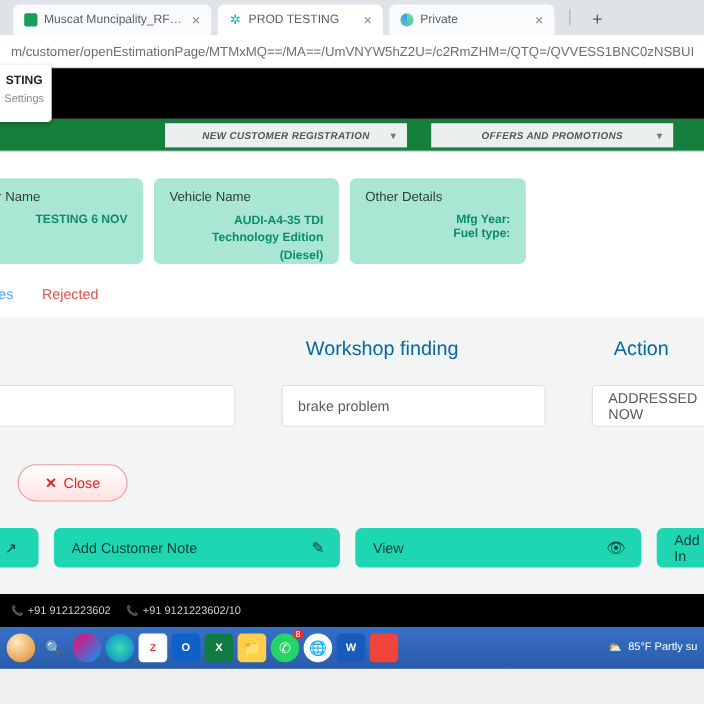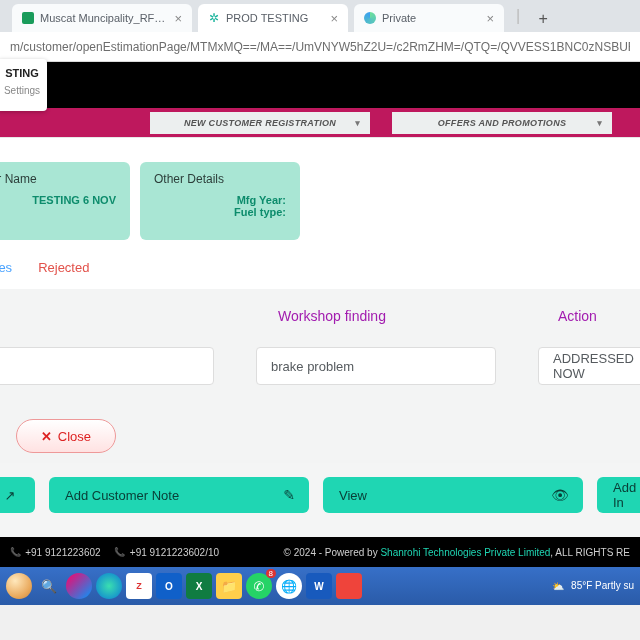--- a/index.html
+++ b/index.html
@@ -21,21 +21,21 @@
   .addr-bar{height:30px;background:#ffffff;border-bottom:1px solid #d9d9d9;display:flex;align-items:center;padding:0 10px;font-size:12px;color:#6d6d6d}
   .addr-bar .url{white-space:nowrap;overflow:hidden}
 
   
   .blackbar{height:46px;background:#000;position:relative}
   .badge{position:absolute;left:-3px;top:-3px;width:50px;height:52px;background:#fff;border-radius:4px;box-shadow:0 1px 4px rgba(0,0,0,.25)}
   .badge .t1{font-size:11px;font-weight:bold;color:#222;text-align:center;padding-top:8px}
   .badge .t2{font-size:10px;color:#888;text-align:center;padding-top:6px}
 
   
-  .pillrow{height:30px;display:flex;align-items:center;gap:22px;padding-left:150px;background:#be185d;border-bottom:1px solid #e7e7e7}
+  .pillrow{height:30px;display:flex;align-items:center;gap:22px;padding-left:150px;background:#15803d;border-bottom:1px solid #e7e7e7}
   .pill{flex:0 0 220px;height:22px;background:#ecefef;color:#555;font-size:9px;font-style:italic;letter-spacing:.3px;display:flex;align-items:center;justify-content:center;position:relative;font-weight:bold}
   .pill::after{content:"▾";position:absolute;right:10px;font-style:normal;font-size:9px;color:#777}
 
   
   .cardwrap{background:#fff;padding:24px 0 20px 0}
   .cards{display:flex;gap:10px;margin-left:-30px}
   .card{background:#a9e6d4;border-radius:6px;padding:10px 14px;height:78px;display:flex;flex-direction:column;justify-content:flex-start}
   .card .h{font-size:12px;color:#2c3e3a;margin-bottom:8px}
   .card .v{font-size:11px;color:#0d8c6c;text-align:right;font-weight:600}
   .card .vl{font-size:11px;color:#0d8c6c;font-weight:600}
@@ -48,21 +48,21 @@
   .c4row{display:flex;justify-content:flex-end;font-size:11px;color:#0d8c6c;font-weight:600}
 
   
   .tabs2{background:#fff;padding:0 14px 14px 14px;display:flex;gap:26px;font-size:13px;margin-left:-25px}
   .tabs2 .t{color:#4aa3ff}
   .tabs2 .t.rej{color:#e2514a}
 
   
   .formarea{background:#f3f4f4;padding:18px 16px 8px 16px}
   .labelsrow{display:flex}
-  .labelsrow .lab{font-size:14px;color:#a21caf}
+  .labelsrow .lab{font-size:18px;color:#0369a1}
   .col-left{flex:0 0 262px}
   .col-mid{flex:0 0 280px}
   .col-right{flex:1}
   .inputsrow{display:flex;margin-top:22px}
   .inp{height:38px;background:#fff;border:1px solid #ddd;border-radius:4px;font-size:13px;color:#565b5f;display:flex;align-items:center;padding:0 14px}
   .inp.first{flex:0 0 218px;margin-left:-20px;margin-right:42px}
   .inp.mid{flex:0 0 240px;margin-right:42px}
   .inp.right{flex:1;margin-right:-4px}
 
   
@@ -135,20 +135,25 @@
     <span>OFFERS AND PROMOTIONS</span>
   </div>
 </div>
 
 <div class="cardwrap">
   <div class="cards">
     <div class="card c1">
       <div class="h">ner Name</div>
       <div class="v">TESTING 6 NOV</div>
     </div>
+    <div class="card c3">
+      <div class="h">Vehicle Name</div>
+      <div class="v">AUDI-A4-35 TDI Technology Edition</div>
+      <div class="v">(Diesel)</div>
+    </div>
     <div class="card c4">
       <div class="h">Other Details</div>
       <div class="c4row">Mfg Year:</div>
       <div class="c4row">Fuel type:</div>
     </div>
   </div>
 </div>
 
 <div class="tabs2">
   <span class="t">ices</span>
@@ -192,23 +197,20 @@
     <span class="ico">👁</span>
   </div>
   <div class="abtn add">
     <span>Add In</span>
   </div>
 </div>
 
 <div class="bfoot">
   <span class="phone">+91 9121223602</span>
   <span class="phone">+91 9121223602/10</span>
-  <span class="credit">
-    <span>© 2024 - Powered by </span><span class="br">Shanrohi Technologies Private Limited</span><span>, ALL RIGHTS RE</span>
-  </span>
 </div>
 
 <div class="taskbar">
   <div class="tround"></div>
   <div class="tb-ico" style="color:#fff">🔍</div>
   <div class="tb-ico" style="background:linear-gradient(135deg,#f06,#09f);border-radius:50%"></div>
   <div class="tb-ico" style="background:radial-gradient(circle,#3adfb0,#0a7bd6);border-radius:50%"></div>
   <div class="tb-ico" style="background:#fff;color:#d33;font-size:9px;font-weight:bold">Z</div>
   <div class="tb-ico" style="background:#1060c9;color:#fff;font-size:10px;font-weight:bold">O</div>
   <div class="tb-ico" style="background:#107c41;color:#fff;font-size:10px;font-weight:bold">X</div>

